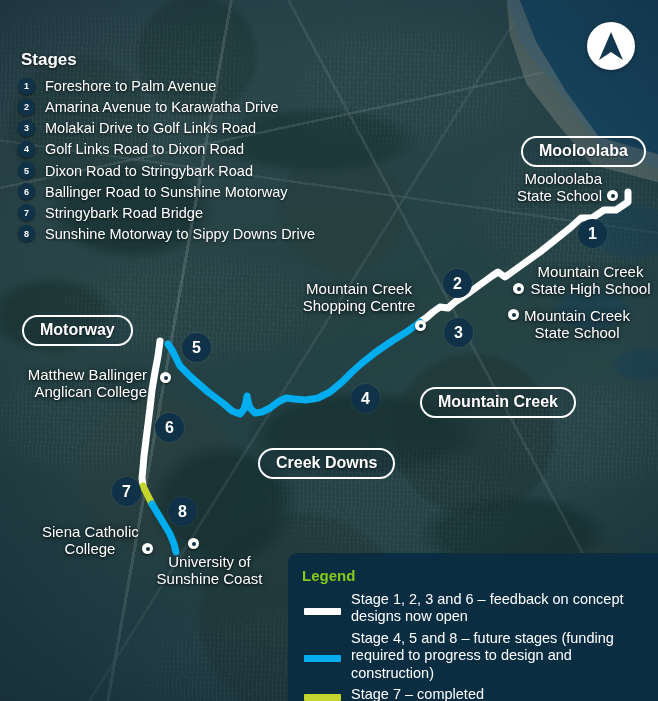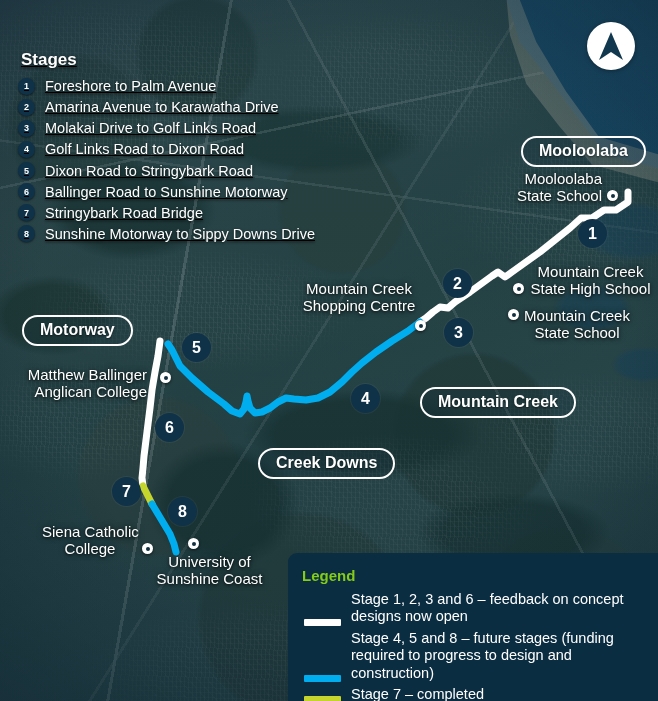--- a/index.html
+++ b/index.html
@@ -148,21 +148,21 @@
     width:11px;height:11px;border-radius:50%;
     background:#ffffff;
     box-shadow:0 1px 3px rgba(0,0,0,.6);
   }
   .poi-dot::after{
     content:"";position:absolute;left:3.5px;top:3.5px;
     width:4px;height:4px;border-radius:50%;background:#12303f;
   }
 
   
-  #stages-panel{position:absolute;left:18px;top:50px;text-decoration:underline;}
+  #stages-panel{position:absolute;left:18px;top:50px;}
   #stages-title{
     color:#fff;font-size:17px;font-weight:bold;margin:0 0 7px 3px;
     text-shadow:0 1px 3px rgba(0,0,0,.7);
   }
   .stage-row{display:flex;align-items:center;margin-bottom:3px;}
   .stage-num{
     width:17px;height:17px;border-radius:50%;
     background:#0f3248;color:#fff;
     font-size:9px;font-weight:bold;
     display:flex;align-items:center;justify-content:center;
@@ -188,21 +188,21 @@
     position:absolute;left:288px;top:553px;
     width:370px;
     background:#0b2d42;
     border-radius:9px 0 0 0;
     padding:14px 16px 16px 14px;
     box-sizing:border-box;
   }
   #legend-title{
     color:#84cc16;font-size:15px;font-weight:bold;margin:0 0 7px 0;
   }
-  .legend-row{display:flex;align-items:flex-end;margin-bottom:4px;}
+  .legend-row{display:flex;align-items:center;margin-bottom:4px;}
   .legend-swatch{
     width:37px;height:7px;border-radius:1px;
     flex:0 0 auto;margin:6px 10px 0 2px;
   }
   .legend-text{color:#fff;font-size:14.5px;line-height:1.2;}
 </style>
 </head>
 <body>
 
 <div id="map-root">

